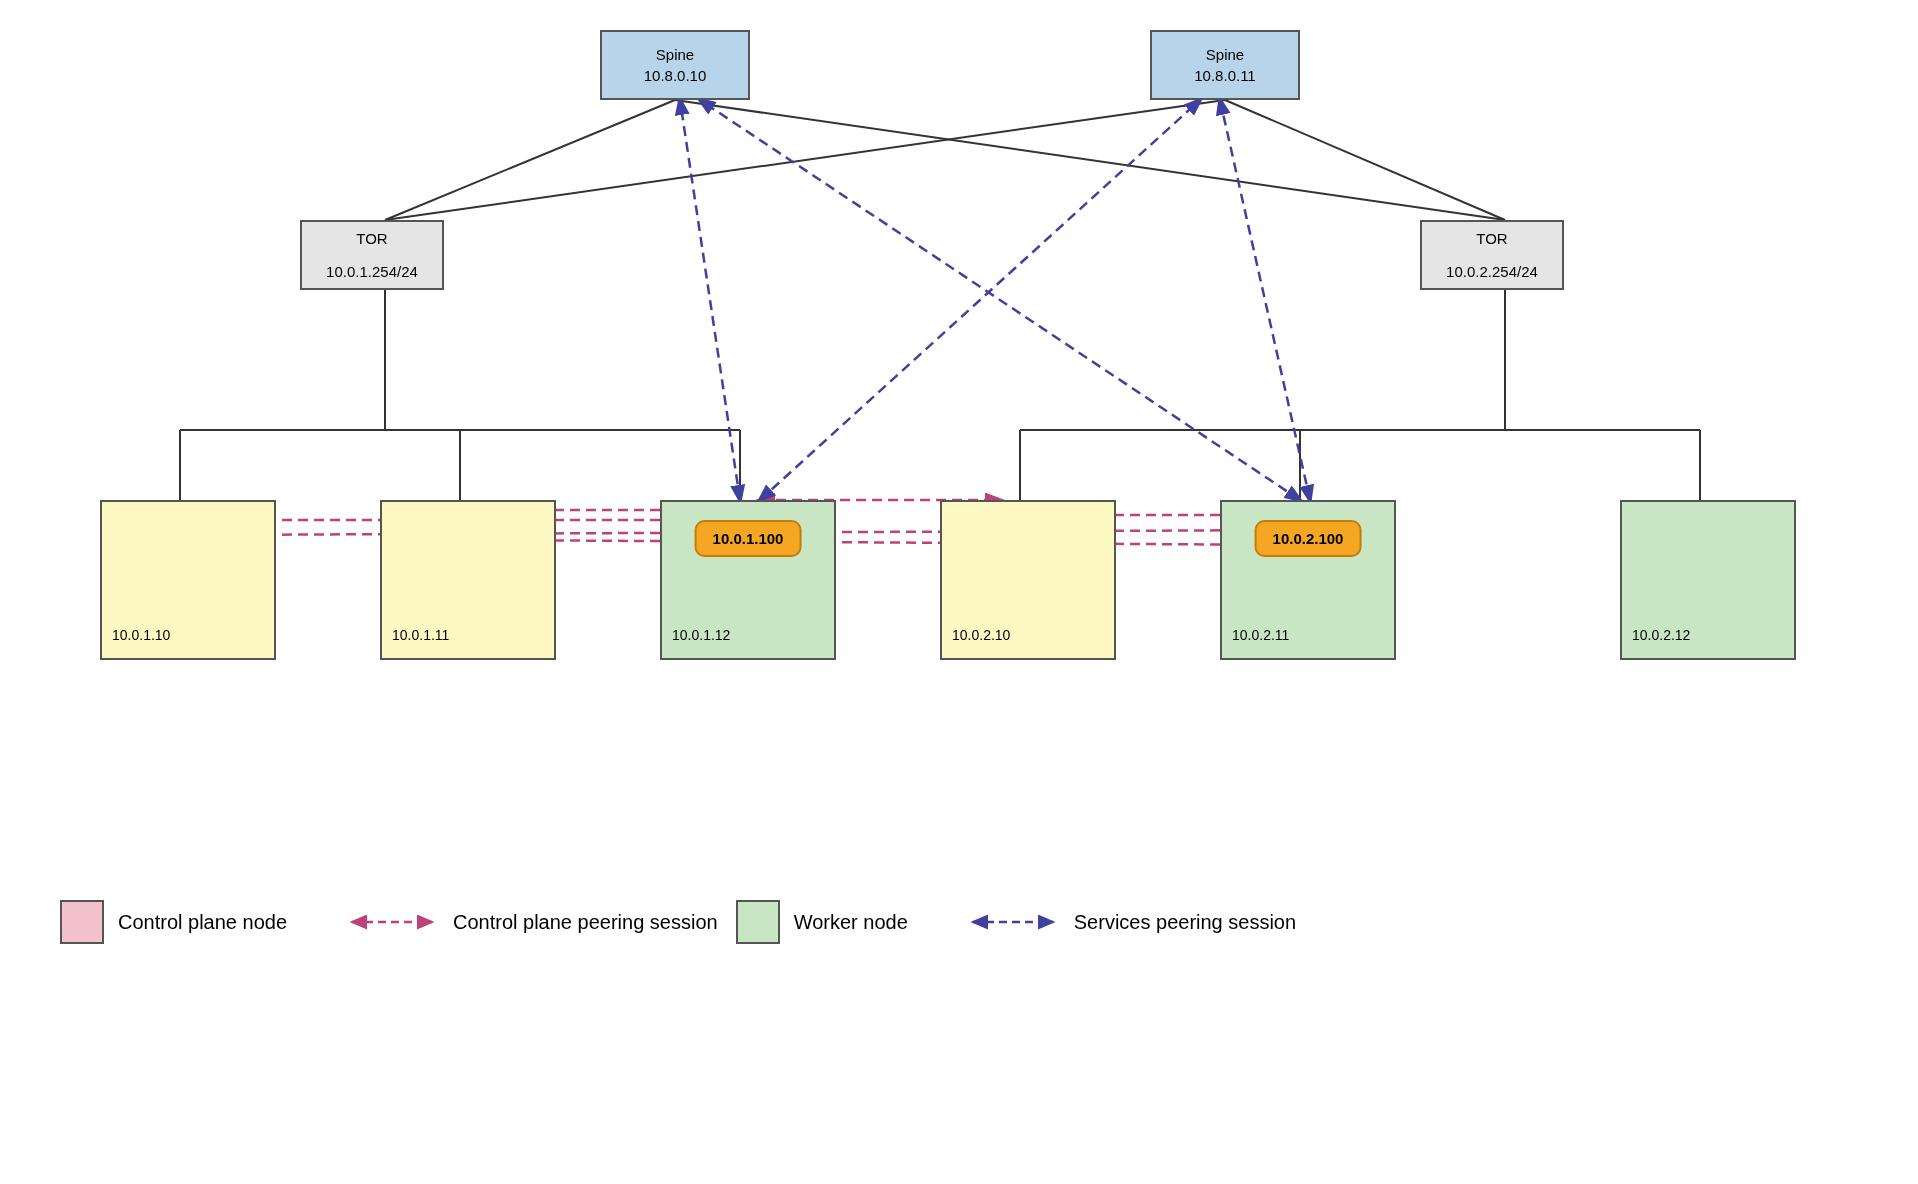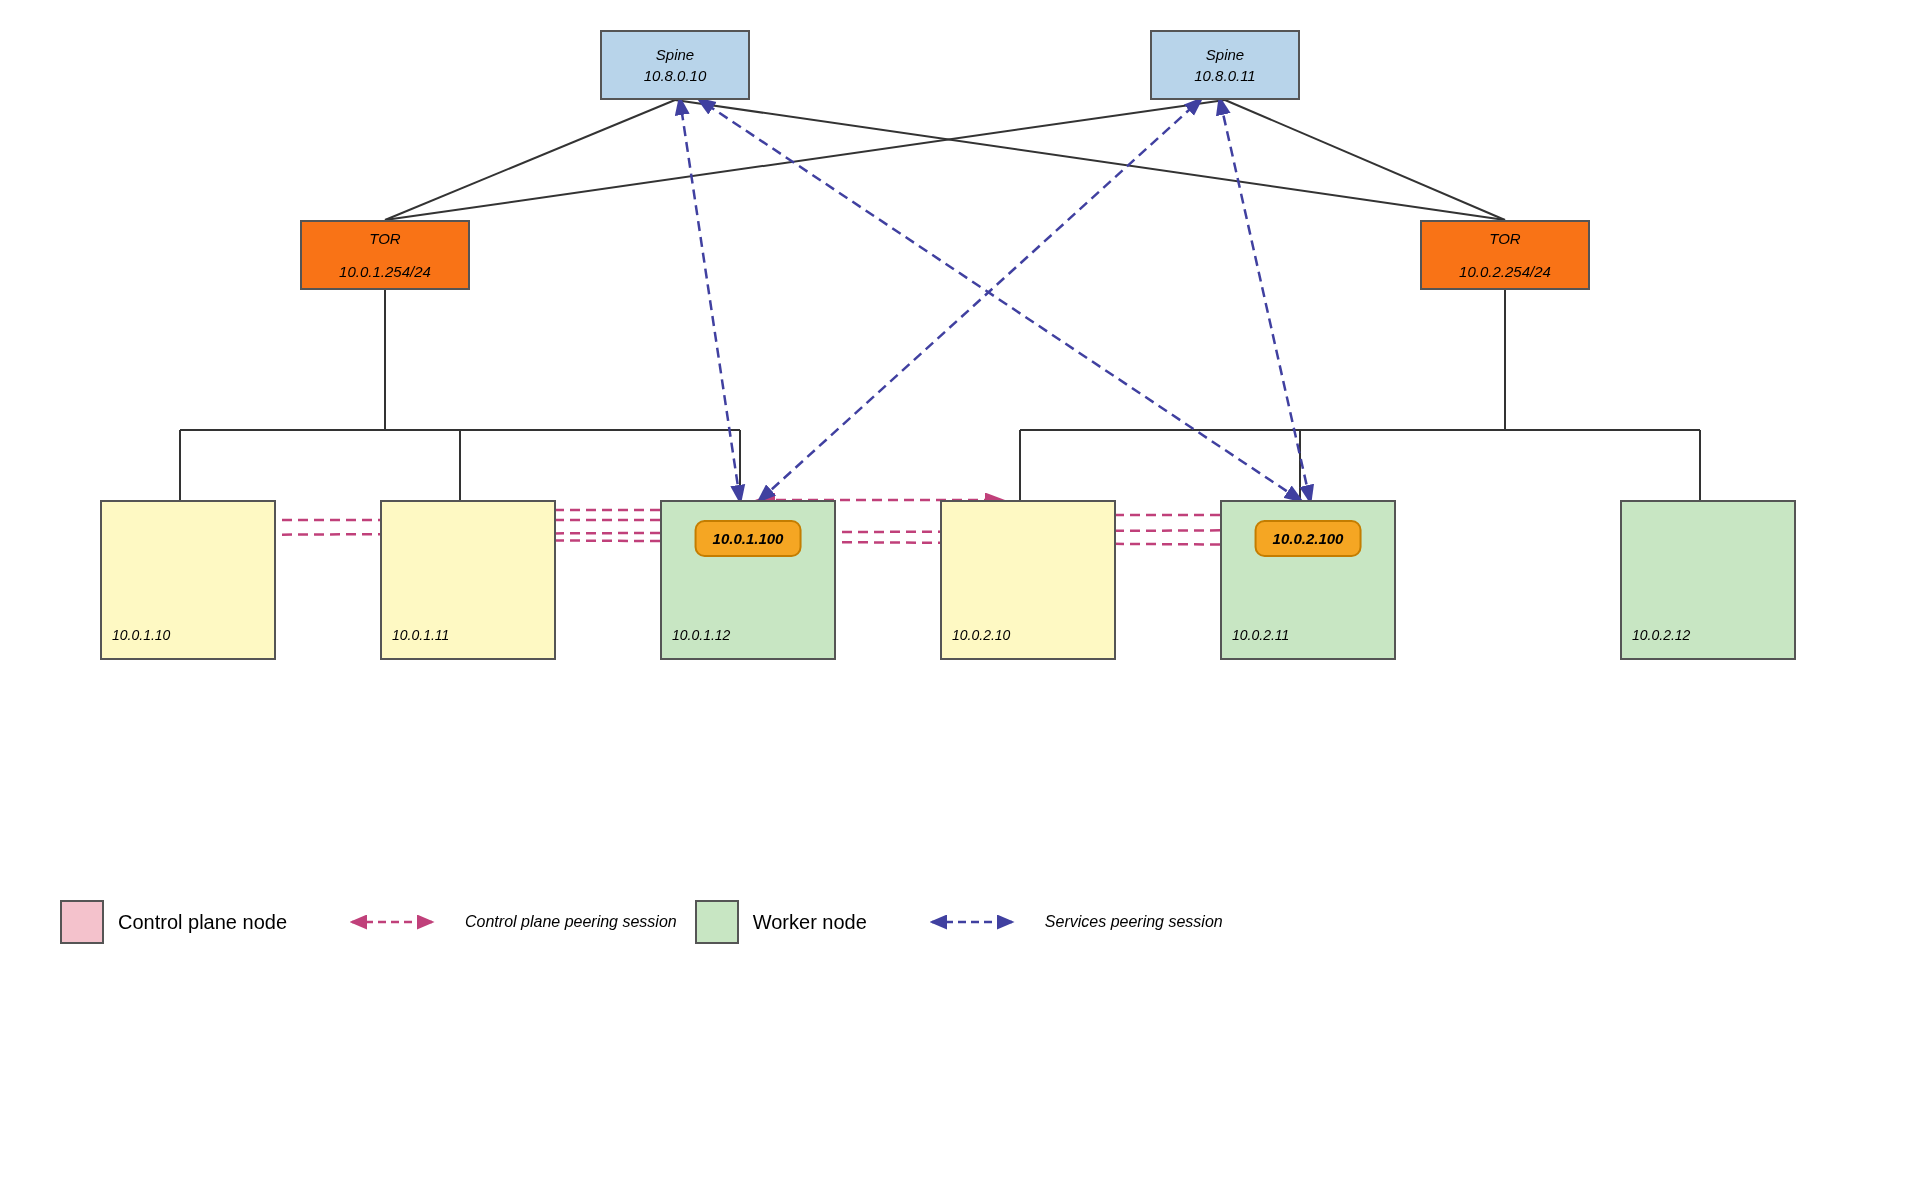--- a/index.html
+++ b/index.html
@@ -30,37 +30,36 @@
       position: absolute;
       border: 2px solid #555;
       display: flex;
       flex-direction: column;
       align-items: center;
       justify-content: center;
       font-size: 15px;
       font-weight: normal;
       text-align: center;
       line-height: 1.4;
-      font-style: italic;
     }
 
     .spine-node {
       width: 150px;
       height: 70px;
       background: #b8d4ea;
       border-color: #555;
       top: 30px;
     }
     #spine1 { left: 600px; }
     #spine2 { left: 1150px; }
 
     .tor-node {
-      width: 170px;
+      width: 144px;
       height: 70px;
-      background: #f97316;
+      background: #e5e5e5;
       border-color: #555;
       top: 220px;
       gap: 12px;
     }
     #tor1 { left: 300px; }
     #tor2 { left: 1420px; }
 
     .server-node {
       width: 176px;
       height: 160px;
@@ -138,23 +137,22 @@
       height: 44px;
       border: 2px solid #c47d00;
       border-radius: 8px;
       background: #f5a623;
       flex-shrink: 0;
     }
 
     .legend-line {
       display: flex;
       align-items: center;
-      gap: 28px;
-      font-size: 16px;
-      font-style: italic;
+      gap: 16px;
+      font-size: 20px;
     }
 
     .legend-arrow {
       display: flex;
       align-items: center;
     }
   </style>
 </head>
 <body>
 

